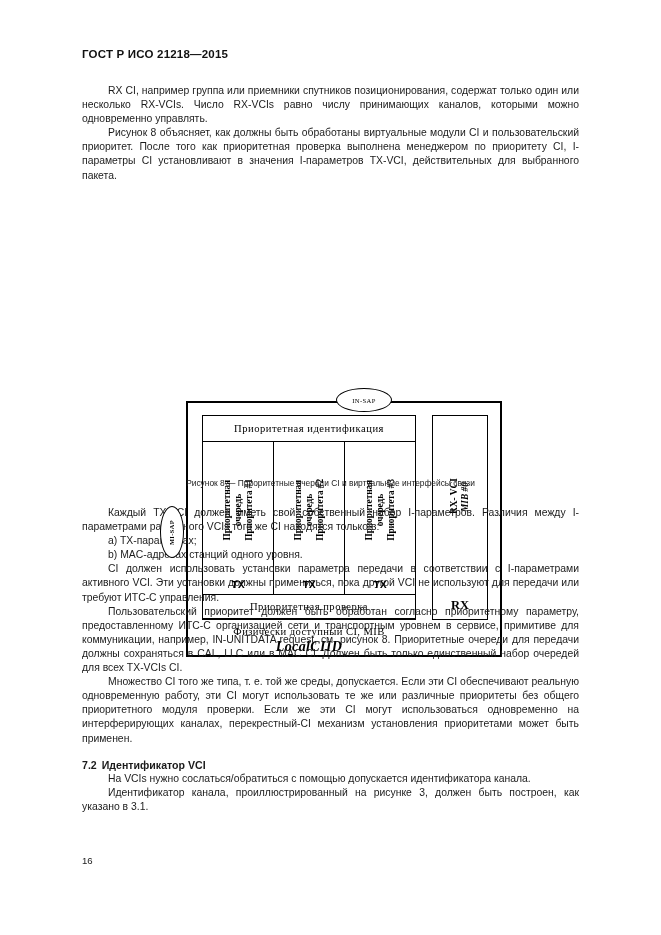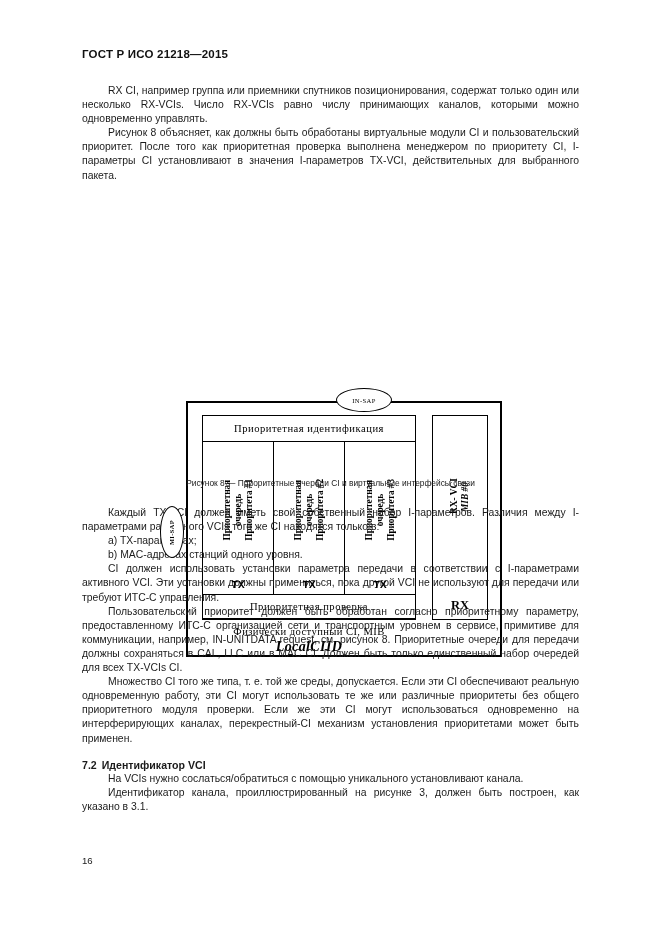--- a/index.html
+++ b/index.html
@@ -389,19 +389,19 @@
     <p class="listitem">b) MAC-адресах станций одного уровня.</p>
     <p>CI должен использовать установки параметра передачи в соответствии с I-параметрами активного VCI. Эти установки должны примениться, пока другой VCI не используют для передачи или требуют ИТС-С управления.</p>
     <p>Пользовательский приоритет должен быть обработан согласно приоритетному параметру, предоставленному ИТС-С организацией сети и транспортным уровнем в сервисе, примитиве для коммуникации, например, IN-UNITDATA.request, см. рисунок 8. Приоритетные очереди для передачи должны сохраняться в CAL, LLC или в MAC CI. Должен быть только единственный набор очередей для всех TX-VCIs CI.</p>
     <p>Множество CI того же типа, т. е. той же среды, допускается. Если эти CI обеспечивают реальную одновременную работу, эти CI могут использовать те же или различные приоритеты без общего приоритетного модуля проверки. Если же эти CI могут использоваться одновременно на интерферирующих каналах, перекрестный-CI механизм установления приоритетами может быть применен.</p>
 
 
     <div class="section-head">
       <span class="sec-num">7.2</span><span>Идентификатор VCI</span>
     </div>
 
-    <p class="after-head">На VCIs нужно сослаться/обратиться с помощью уникального установливают канала.</p>
+    <p class="after-head">На VCIs нужно сослаться/обратиться с помощью допускается идентификатора канала.</p>
     <p>Идентификатор канала, проиллюстрированный на рисунке 3, должен быть построен, как указано в 3.1.</p>
   </div>
 
   <div class="page-number">16</div>
 
 </div>
 
 </body></html>

